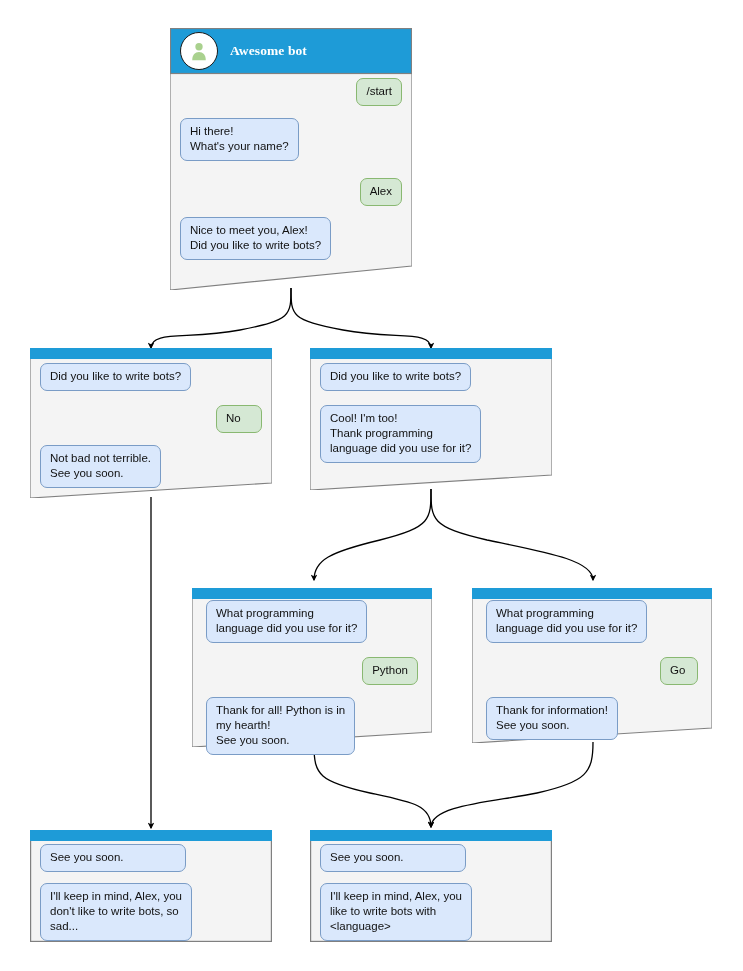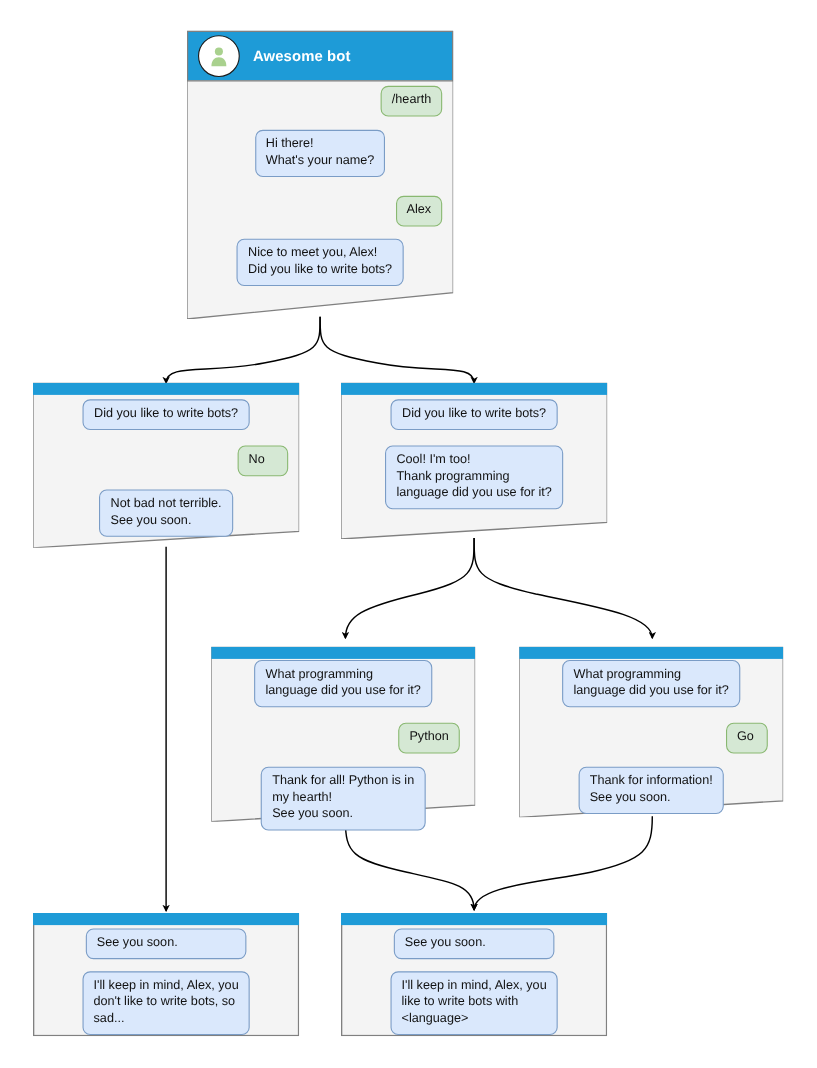--- a/index.html
+++ b/index.html
@@ -81,21 +81,21 @@
     position: absolute;
     left: 0;
     right: 0;
     box-sizing: border-box;
     padding: 0 10px;
   }
   .msg-row {
     display: flex;
     margin-bottom: 0;
   }
-  .msg-row.left { justify-content: center; }
+  .msg-row.left { justify-content: flex-start; }
   .msg-row.right { justify-content: flex-end; }
   .bubble {
     box-sizing: border-box;
     font-size: 11.5px;
     line-height: 15px;
     color: #111111;
     border-radius: 7px;
     padding: 5px 9px 6px 9px;
     white-space: pre-line;
     max-width: 200px;
@@ -105,20 +105,21 @@
     border: 1px solid #7a9cc6;
   }
   .bubble.user {
     background: #d5e8d4;
     border: 1px solid #89b871;
     text-align: left;
   }
   
   .root-title-bar {
     background: #1e9bd7;
+    font-family: Liberation Serif, serif;
   }
 </style>
 </head>
 <body>
 
 <div id="canvas">
 
   <svg id="edges" viewBox="0 0 743 971" xmlns="http://www.w3.org/2000/svg">
     <defs>
       <marker id="arrow" viewBox="0 0 10 10" refX="8.2" refY="5" markerWidth="5.2" markerHeight="5.2" orient="auto-start-reverse">
@@ -152,21 +153,21 @@
         <div class="avatar">
           <svg width="22" height="22" viewBox="0 0 24 24" xmlns="http://www.w3.org/2000/svg">
             <circle cx="12" cy="7.4" r="4.0" fill="#a9d18e"></circle>
             <path d="M 4.6 22 C 4.6 16.2 7.8 13.2 12 13.2 C 16.2 13.2 19.4 16.2 19.4 22 Z" fill="#a9d18e"></path>
           </svg>
         </div>
         <div class="bot-title">Awesome bot</div>
       </div>
       <div class="chat" style="top:50px;">
         <div class="msg-row right" style="margin-bottom:12px;">
-          <div class="bubble user">/hearth</div>
+          <div class="bubble user">/start</div>
         </div>
         <div class="msg-row left" style="margin-bottom:17px;">
           <div class="bubble bot">Hi there!
 What's your name?</div>
         </div>
         <div class="msg-row right" style="margin-bottom:11px;">
           <div class="bubble user">Alex</div>
         </div>
         <div class="msg-row left">
           <div class="bubble bot">Nice to meet you, Alex!

